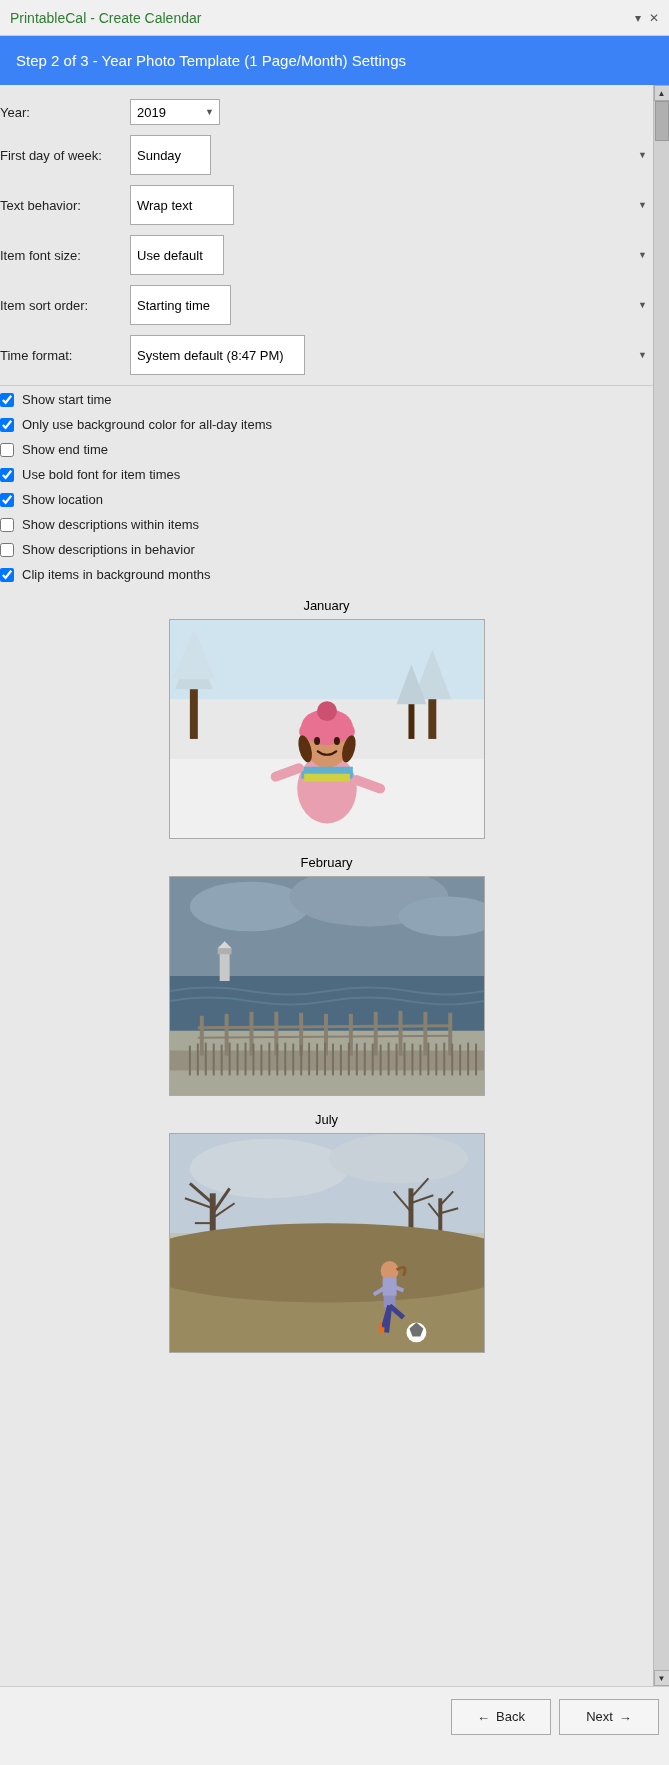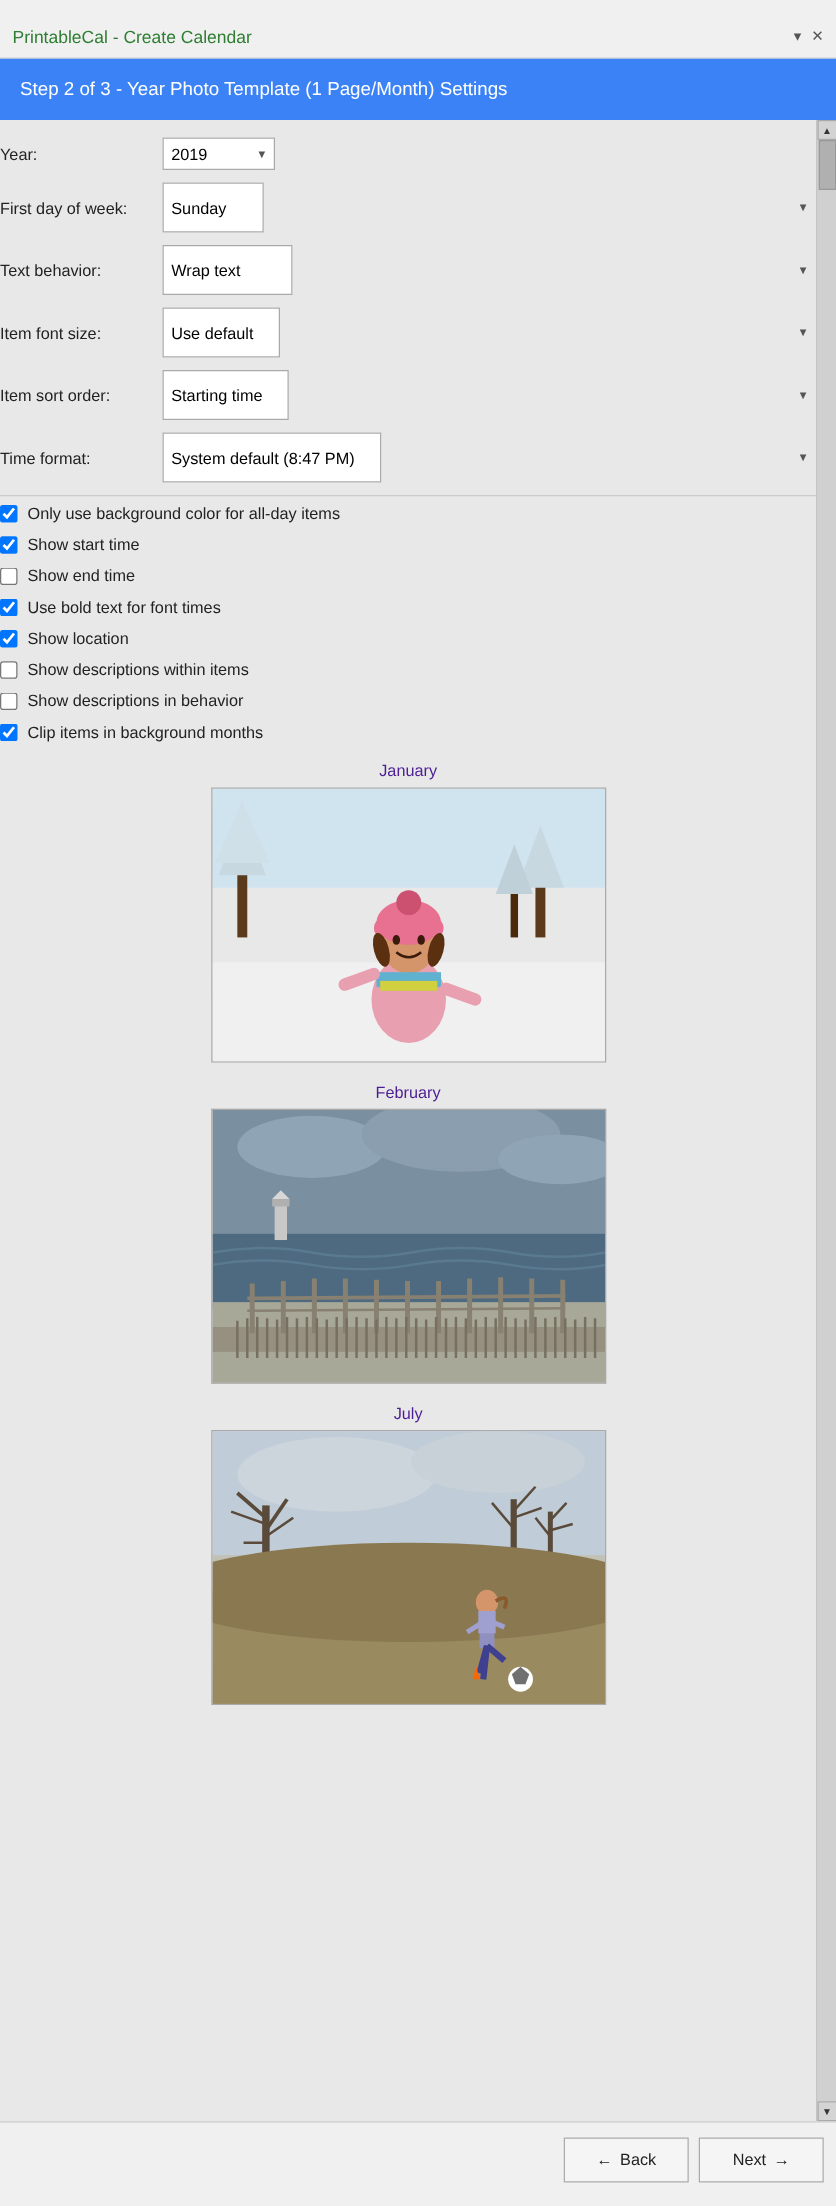--- a/index.html
+++ b/index.html
@@ -13,21 +13,20 @@
     }
 
     .title-bar {
       background: #f0f0f0;
       border-bottom: 1px solid #ccc;
       display: flex;
       align-items: center;
       justify-content: space-between;
       padding: 6px 10px;
       height: 36px;
-      margin-top: 11px;
     }
 
     .title-bar-text {
       color: #2e7d32;
       font-size: 14px;
       font-weight: normal;
     }
 
     .title-bar-controls {
       display: flex;
@@ -192,21 +191,21 @@
     .month-section {
       margin-top: 16px;
       margin-bottom: 10px;
       display: flex;
       flex-direction: column;
       align-items: center;
     }
 
     .month-label {
       font-size: 13px;
-      color: #4c1d95;
+      color: #000000;
       margin-bottom: 6px;
     }
 
     .photo-placeholder {
       width: 316px;
       height: 220px;
       background: #c8c8c8;
       border: 1px solid #aaa;
       display: flex;
       align-items: center;
@@ -374,37 +373,37 @@
           <option>System default (8:47 PM)</option>
           <option>12-hour</option>
           <option>24-hour</option>
         </select>
       </div>
     </div>
 
     <hr class="divider">
 
     <div class="checkbox-row">
+      <input type="checkbox" id="cb2" checked="" style="">
+      <label class="checkbox-label" for="cb2">Show start time</label>
+    </div>
+
+    <div class="checkbox-row">
       <input type="checkbox" id="cb1" checked="" style="">
       <label class="checkbox-label" for="cb1">Only use background color for all-day items</label>
     </div>
 
     <div class="checkbox-row">
-      <input type="checkbox" id="cb2" checked="" style="">
-      <label class="checkbox-label" for="cb2">Show start time</label>
-    </div>
-
-    <div class="checkbox-row">
       <input type="checkbox" id="cb3" style="">
       <label class="checkbox-label" for="cb3">Show end time</label>
     </div>
 
     <div class="checkbox-row">
       <input type="checkbox" id="cb4" checked="" style="">
-      <label class="checkbox-label" for="cb4">Use bold text for font times</label>
+      <label class="checkbox-label" for="cb4">Use bold font for item times</label>
     </div>
 
     <div class="checkbox-row">
       <input type="checkbox" id="cb5" checked="" style="">
       <label class="checkbox-label" for="cb5">Show location</label>
     </div>
 
     <div class="checkbox-row">
       <input type="checkbox" id="cb6" style="">
       <label class="checkbox-label" for="cb6">Show descriptions within items</label>

